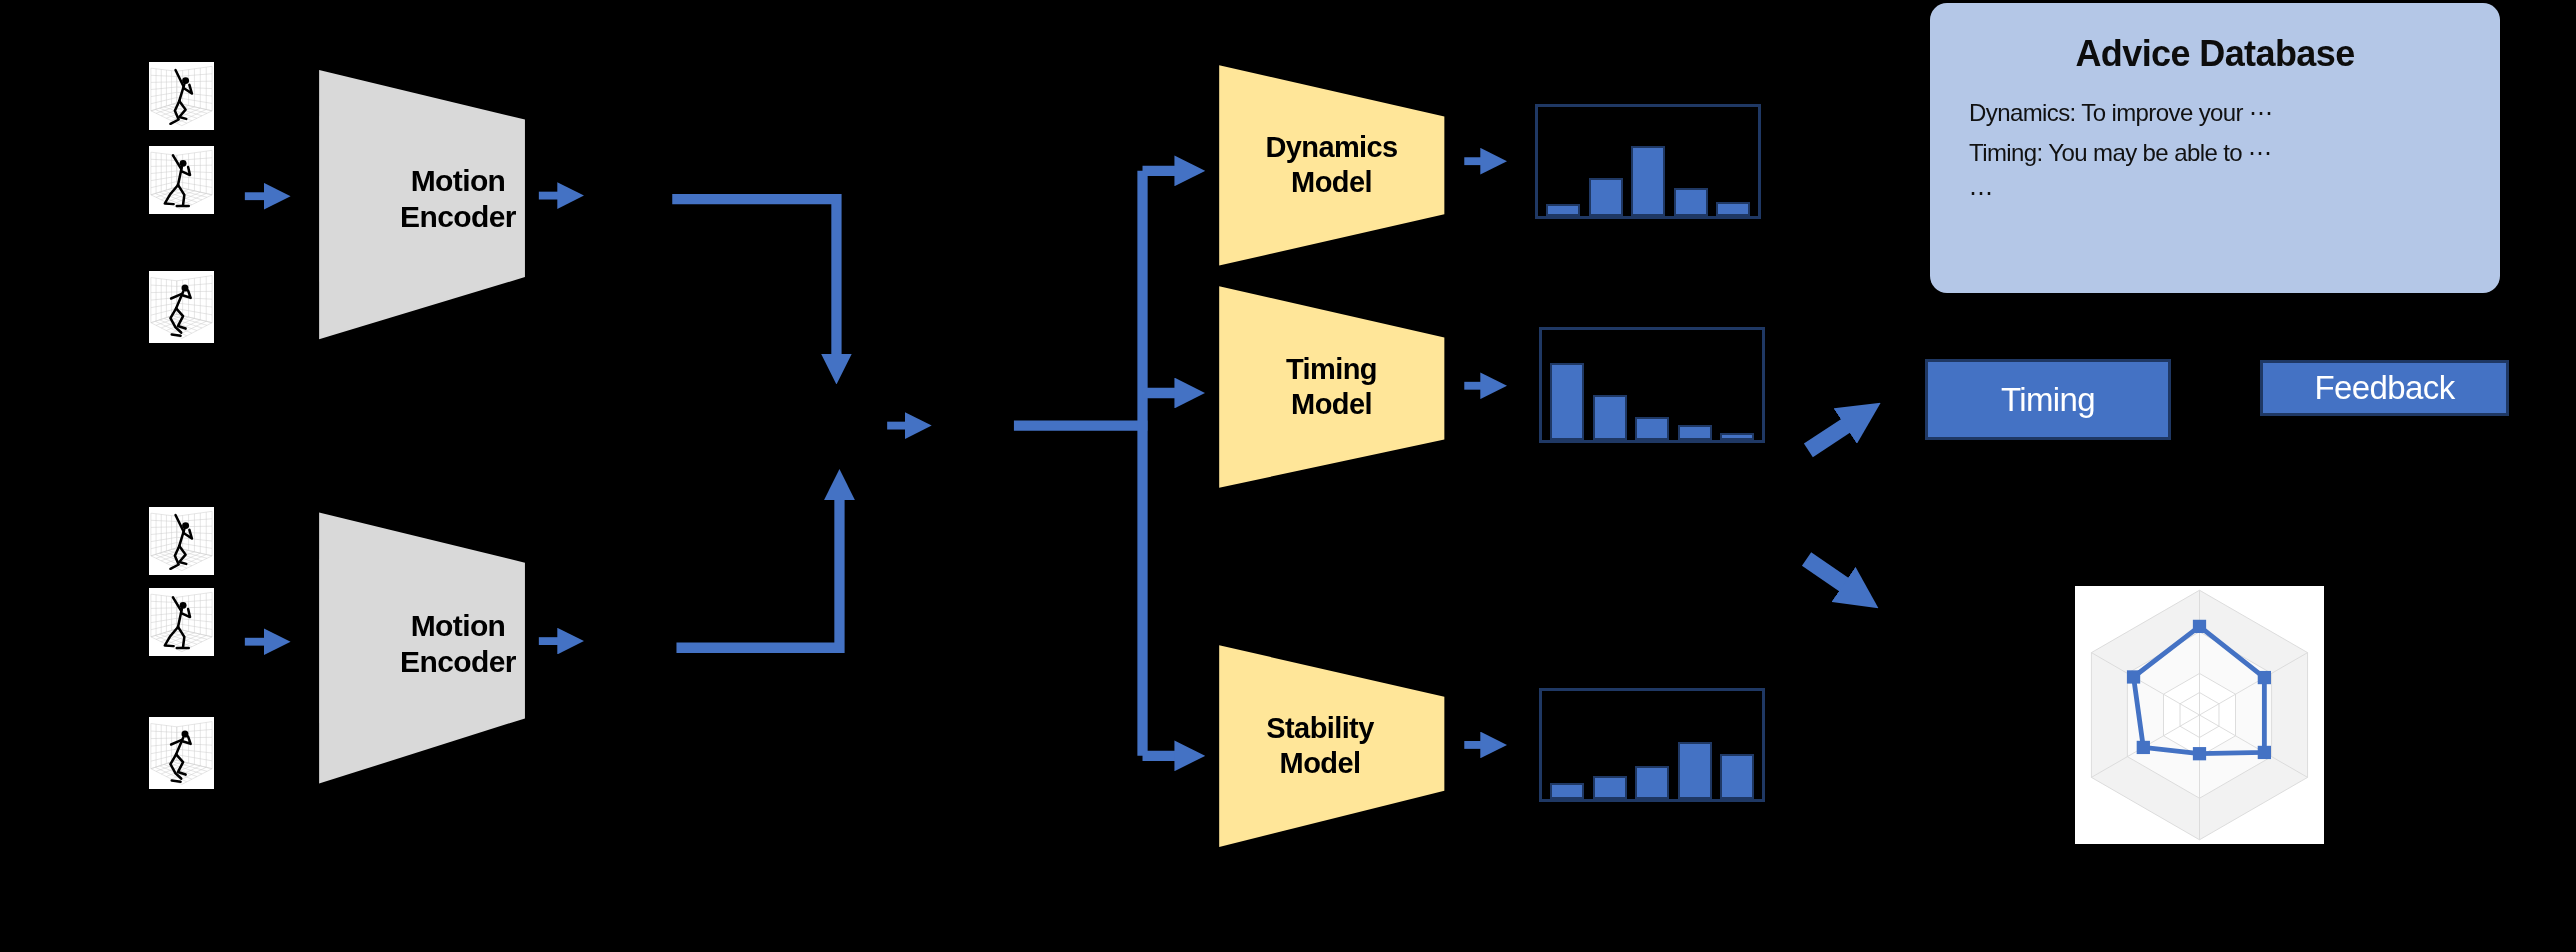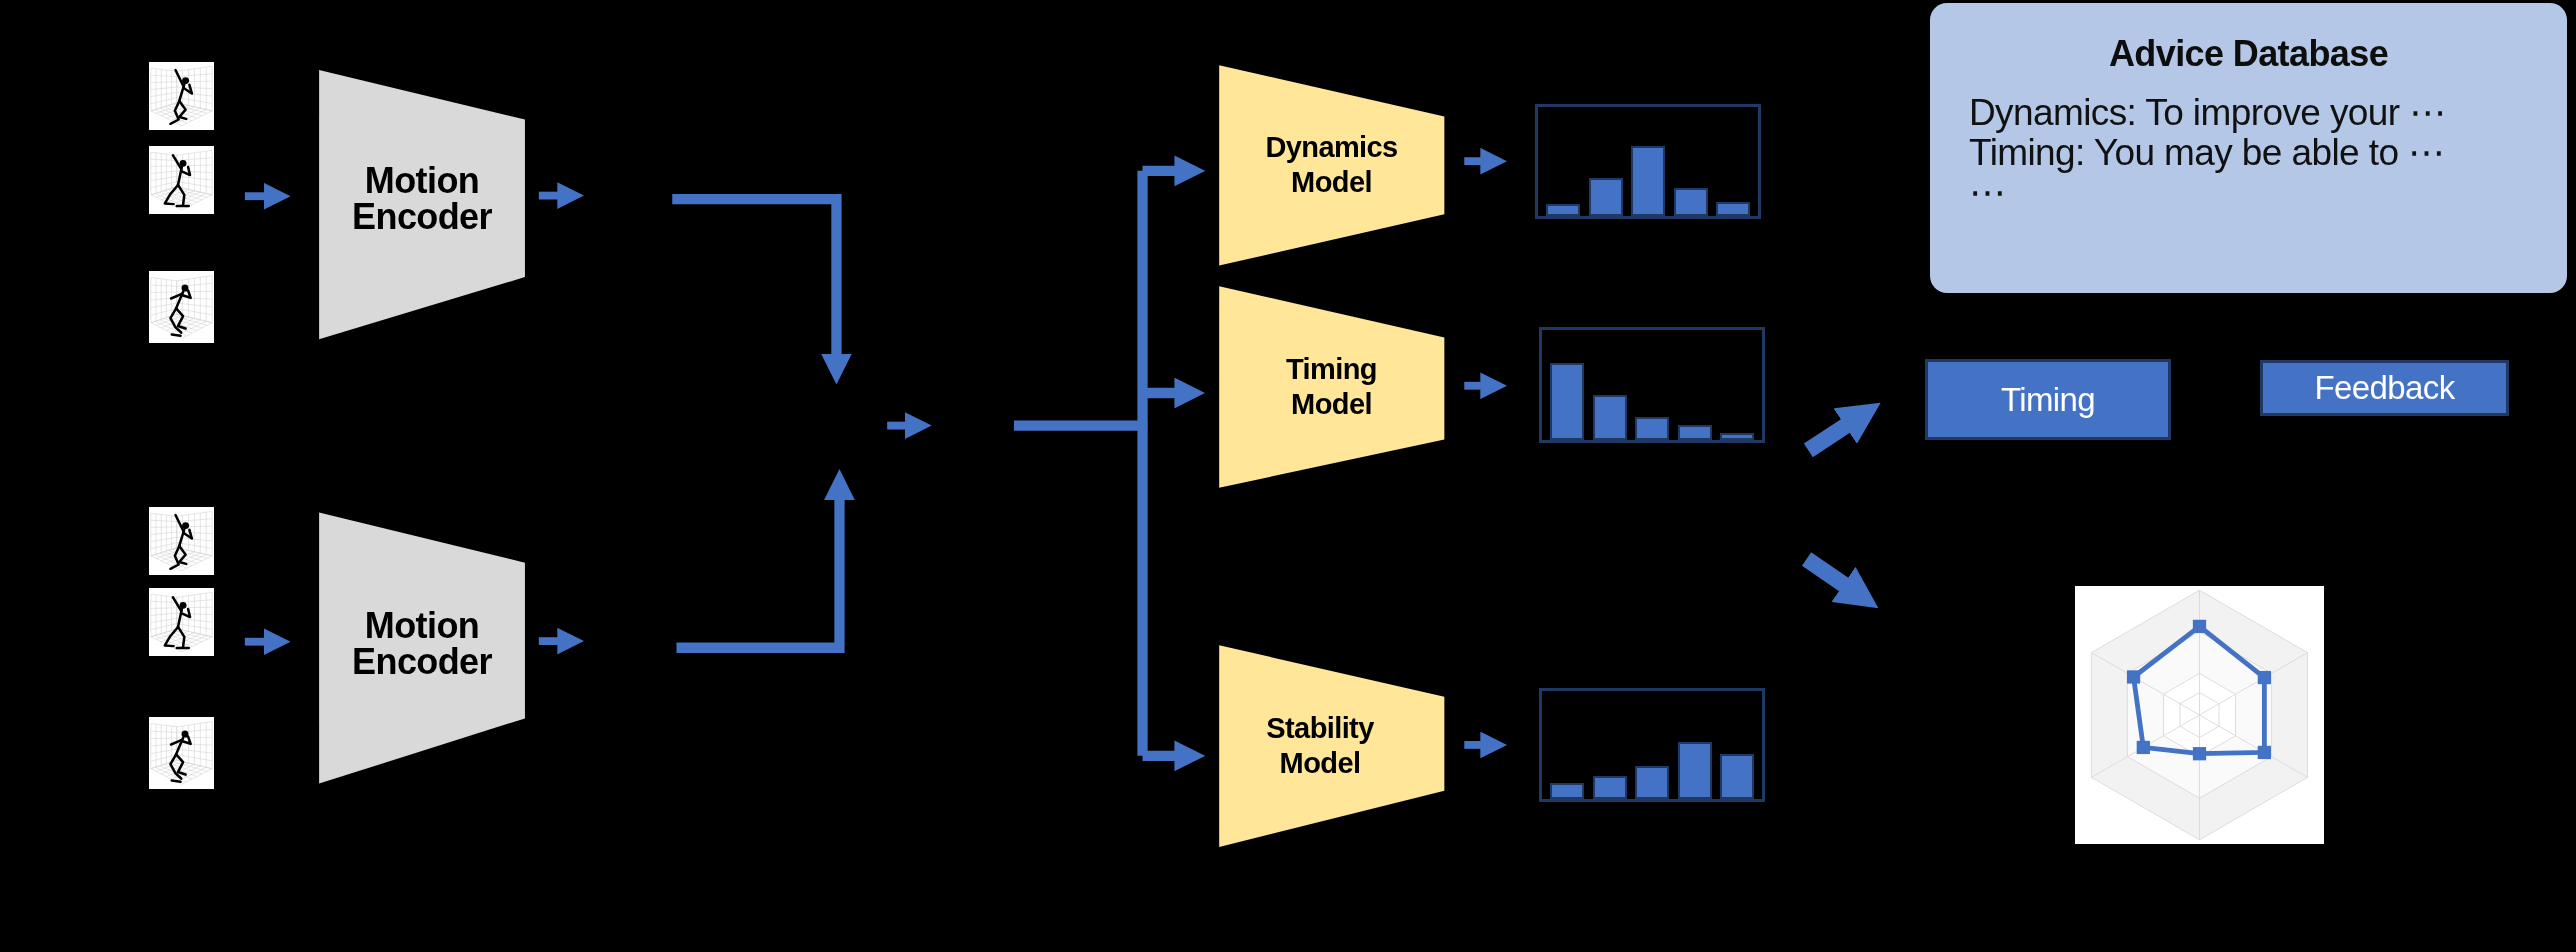--- a/index.html
+++ b/index.html
@@ -1,27 +1,27 @@
 <!DOCTYPE html>
 <html style="font-size:9.7px"><head>
 <meta charset="utf-8">
 <style>
   html,body{margin:0;padding:0;background:#000;}
   #canvas{position:relative;width:2576px;height:952px;background:#000;overflow:hidden;
           font-family:"Liberation Sans", sans-serif;}
   .abs{position:absolute;}
   .label{color:#000;font-weight:bold;text-align:center;}
-  .enc-label{font-size:36px;line-height:36px;letter-spacing:-0.6px;}
+  .enc-label{font-size:30px;line-height:36px;letter-spacing:-0.6px;margin-left:36px;}
   .model-label{font-size:29px;line-height:35px;letter-spacing:-0.6px;}
   .chart{border:3px solid #1f3864;box-sizing:border-box;display:flex;align-items:flex-end;
          justify-content:center;gap:8.5px;padding:0 7.2px;background:transparent;}
   .bar{width:34px;background:#4472c4;border:2.4px solid #1f3864;box-sizing:border-box;}
   .advice-box{background:#b4c7e7;border-radius:17px;}
   .advice-title{font-size:36px;font-weight:bold;color:#0d0d0d;text-align:center;letter-spacing:-0.6px;}
-  .advice-line{font-size:37px;line-height:40px;color:#111;letter-spacing:-0.6px;white-space:nowrap;}
+  .advice-line{font-size:24px;line-height:40px;color:#111;letter-spacing:-0.6px;white-space:nowrap;}
   .btn{background:#4472c4;border:3px solid #1f3864;box-sizing:border-box;color:#fff;
        display:flex;align-items:center;justify-content:center;font-size:33px;letter-spacing:-0.6px;}
   .radar-panel{background:#fff;}
   .frame{background:#fff;}
   .frame svg{display:block;}
 </style>
 </head>
 <body>
 
 <div id="canvas">
@@ -421,21 +421,21 @@
       <div class="bar" style="height: 6%;"></div>
     </div>
   <div class="abs chart bars" style="left:1539px;top:688px;width:226px;height:114px">
       <div class="bar" style="height: 15%;"></div>
       <div class="bar" style="height: 21%;"></div>
       <div class="bar" style="height: 31%;"></div>
       <div class="bar" style="height: 53%;"></div>
       <div class="bar" style="height: 42%;"></div>
     </div>
 
-  <div class="abs advice-box" style="left:1930px;top:3px;width:637px;height:290px">
+  <div class="abs advice-box" style="left:1930px;top:3px;width:570px;height:290px">
     <div class="advice-title" style="margin-top:30px">Advice Database</div>
     <div style="margin:18px 0 0 39px">
       <div class="advice-line">Dynamics: To improve your ⋯</div>
       <div class="advice-line">Timing: You may be able to ⋯</div>
       <div class="advice-line">⋯</div>
     </div>
   </div>
 
   <div class="abs btn" style="left:1925px;top:359px;width:246px;height:81px">Timing</div>
   <div class="abs btn" style="left:2260px;top:360px;width:249px;height:56px">Feedback</div>

